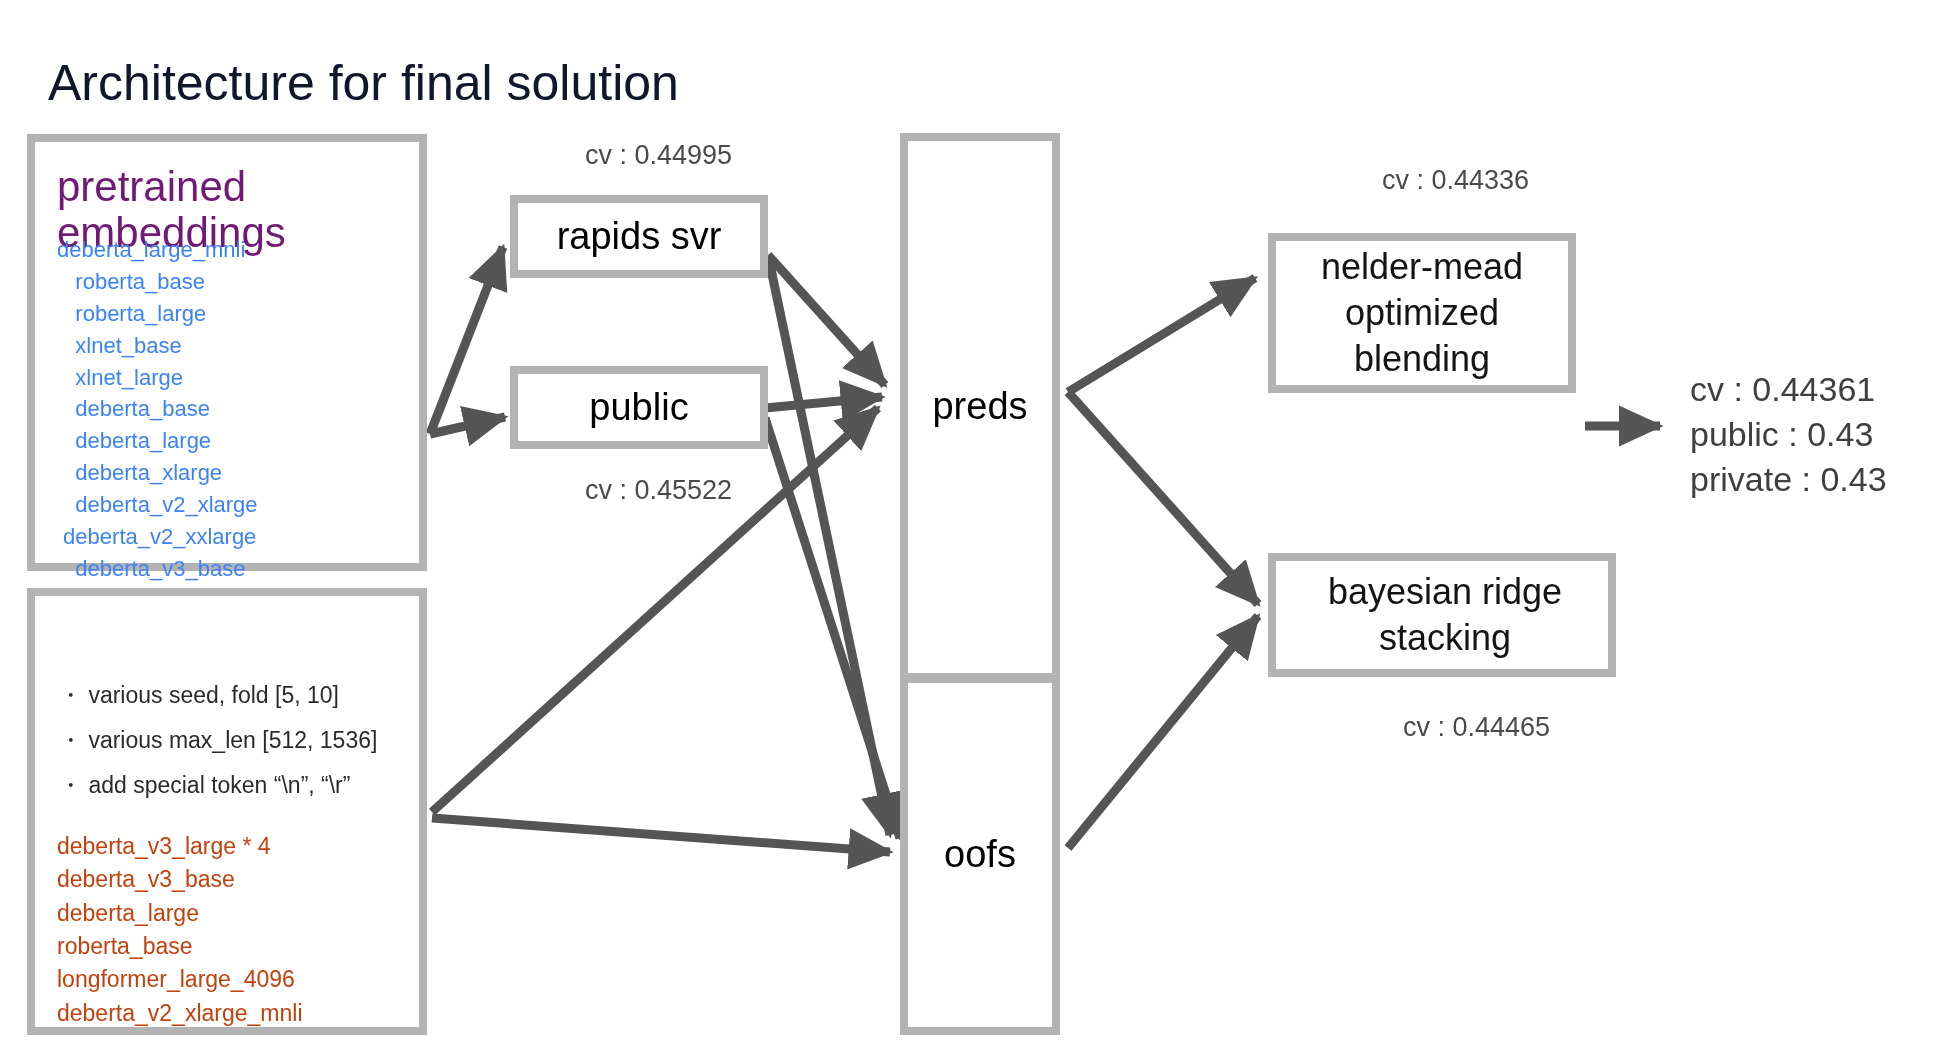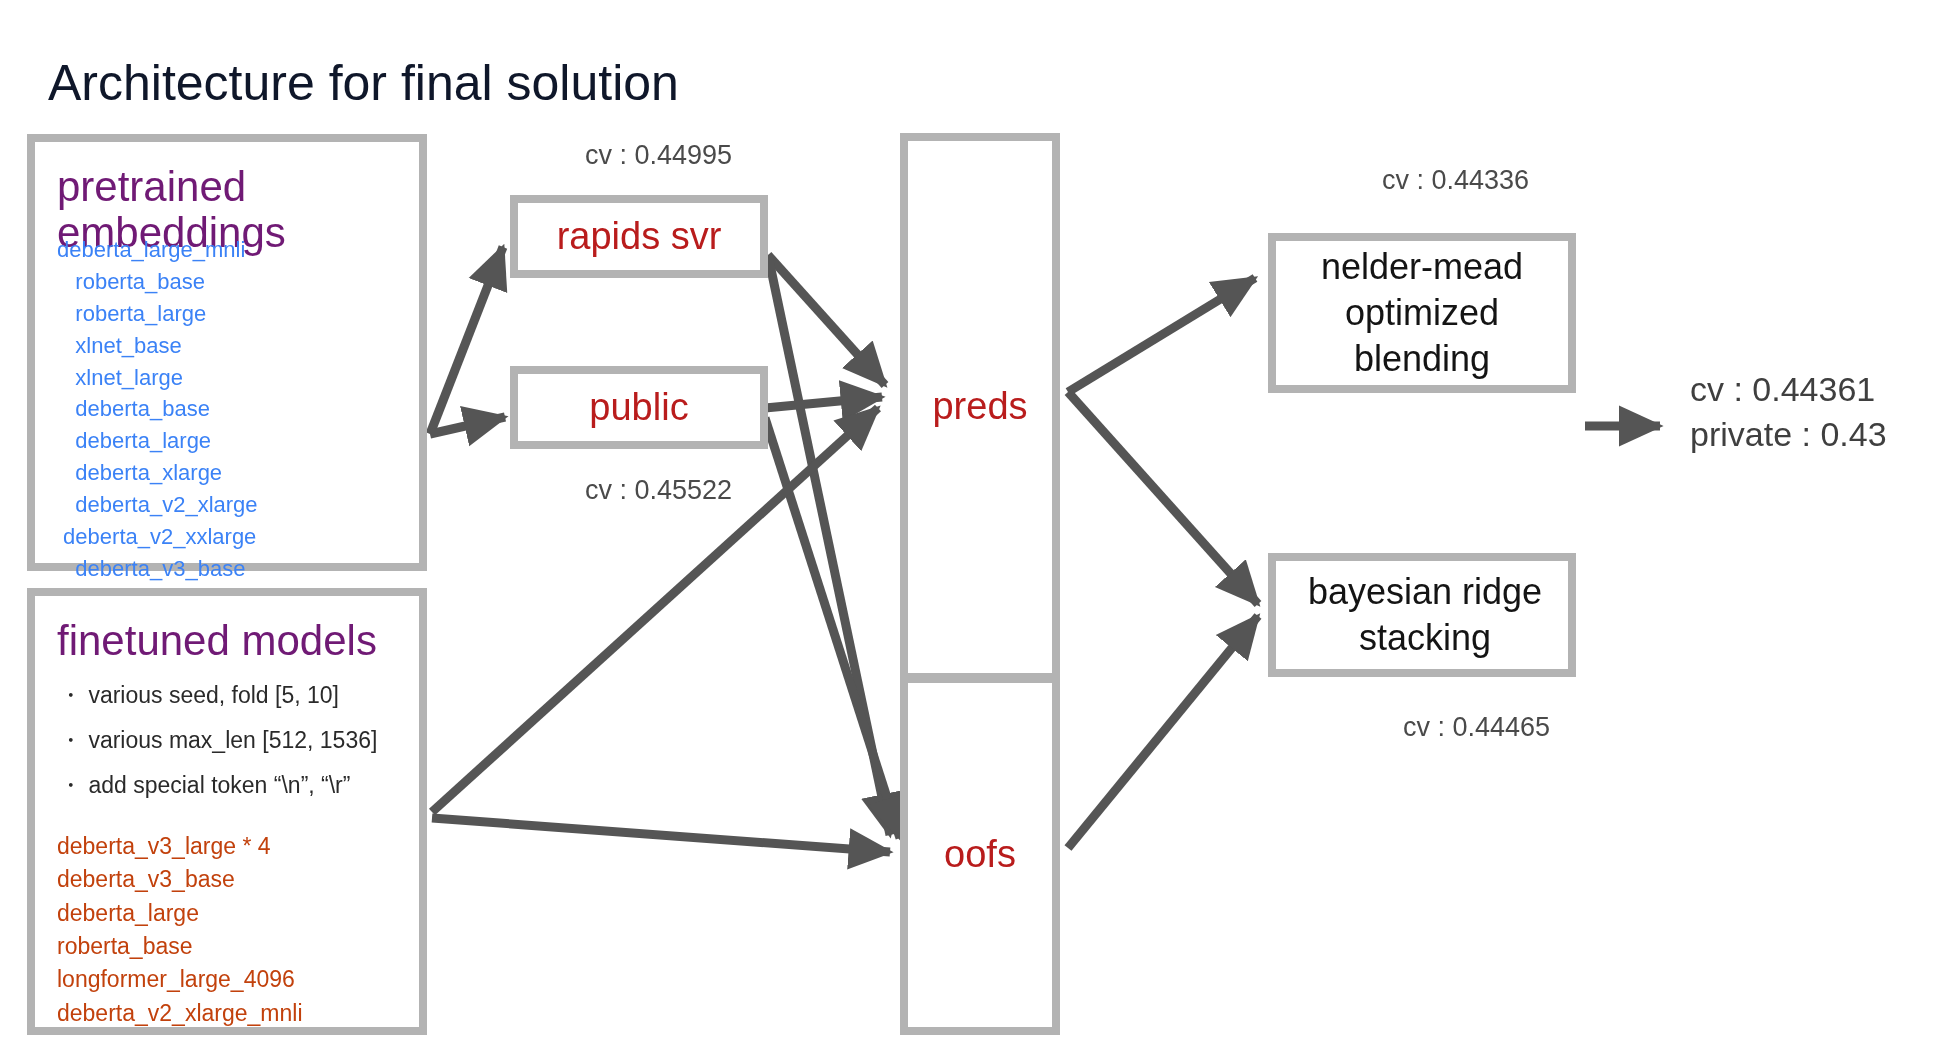--- a/index.html
+++ b/index.html
@@ -46,21 +46,21 @@
     white-space: nowrap;
     z-index: 3;
   }
   .box-heading {
     font-size: 42px;
     color: #701a75;
     line-height: 1.1;
   }
   .node-label {
     font-size: 38px;
-    color: #b91c1c;
+    color: #000000;
     line-height: 1.25;
   }
   .node-label-sm {
     font-size: 36px;
     color: #141414;
     line-height: 1.28;
   }
   .cv-note {
     position: absolute;
     font-size: 27px;
@@ -157,23 +157,20 @@
    deberta_large
    deberta_xlarge
    deberta_v2_xlarge
  deberta_v2_xxlarge
    deberta_v3_base
    deberta_v3_large</div>
     </div>
   </div>
 
   <div class="node" style="left:27px; top:588px; width:400px; height:447px;">
-    <div class="pad" style="left:22px; top:22px;">
-      <div class="box-heading">finetuned models</div>
-    </div>
     <div class="pad" style="left:24px; top:88px;">
       <div class="bullet-list">
           <div class="bullet-row">・ various seed, fold [5, 10]</div>
           <div class="bullet-row">・ various max_len [512, 1536]</div>
           <div class="bullet-row">・ add special token “\n”, “\r”</div>
         </div>
     </div>
     <div class="pad" style="left:22px; top:234px;">
       <div class="ft-list">deberta_v3_large * 4
 deberta_v3_base
@@ -200,23 +197,24 @@
 
   <div class="node centered" style="left:900px; top:675px; width:160px; height:360px;">
     <span class="node-label">oofs</span>
   </div>
 
   <div class="node centered" style="left:1268px; top:233px; width:308px; height:160px;">
     <span class="node-label-sm">nelder-mead<br>optimized<br>blending</span>
   </div>
   <div class="cv-note" style="left:1382px; top:165px;">cv : 0.44336</div>
 
-  <div class="node centered" style="left:1268px; top:553px; width:308px; height:124px;padding-left:6px;">
+  <div class="node centered" style="left:1268px; top:553px; width:348px; height:124px;padding-left:6px;">
     <span class="node-label-sm">bayesian ridge<br>stacking</span>
   </div>
   <div class="cv-note" style="left:1403px; top:712px;">cv : 0.44465</div>
 
   <div class="result-block" style="left:1690px; top:367px;">
     <div>cv : 0.44361</div>
+    <div>public : 0.43</div>
     <div>private : 0.43</div>
   </div>
 
 </div>
 
 </body></html>

